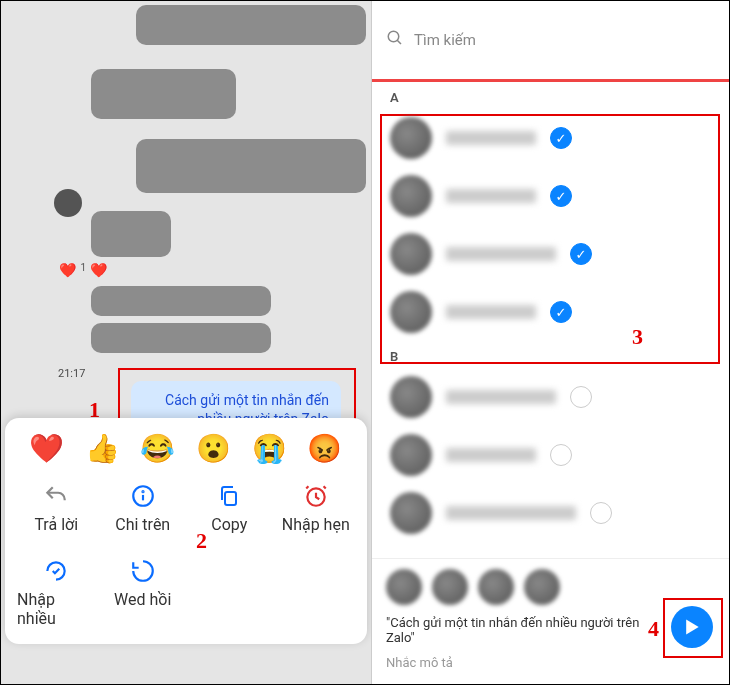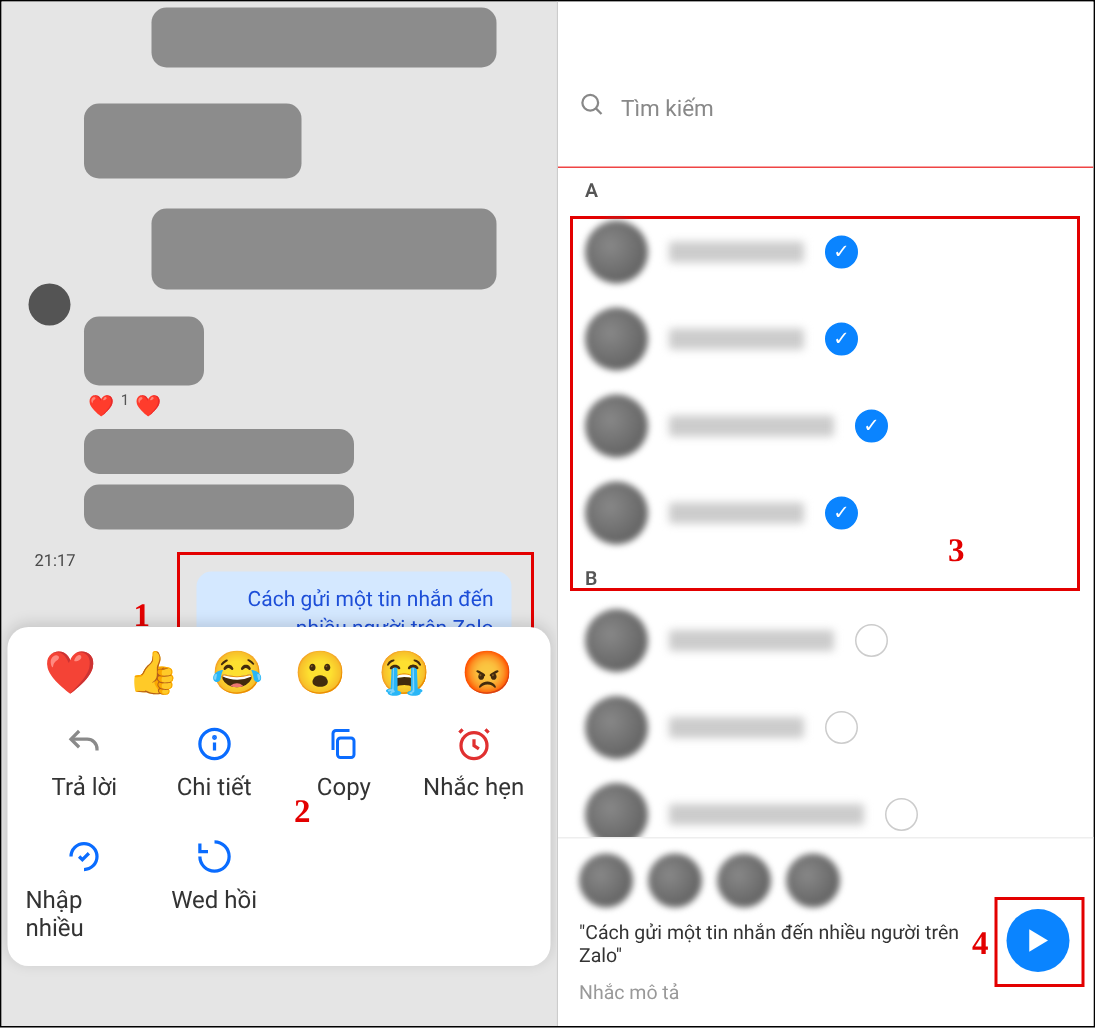--- a/index.html
+++ b/index.html
@@ -2,21 +2,21 @@
 <html><head>
   <meta charset="utf-8">
   <style>
     * { margin: 0; padding: 0; box-sizing: border-box; font-family: -apple-system, BlinkMacSystemFont, "Segoe UI", Roboto, Arial, sans-serif; }
     body { width: 730px; height: 685px; display: flex; border: 1px solid #000; overflow: hidden; position: relative; }
     
     .left-panel { width: 370px; height: 100%; position: relative; background: #e5e5e5; overflow: hidden; }
     .right-panel { flex: 1; height: 100%; background: #fff; position: relative; display: flex; flex-direction: column; border-left: 1px solid #ccc; }
     
     
-    .chat-bg { position: absolute; inset: 0; filter: brightness(0.55); }
+    .chat-bg { position: absolute; inset: 0; filter: brightness(0.55); margin-left: 35px; }
     .chat-bg .bubble { position: absolute; background: #fff; border-radius: 10px; }
     .chat-bg .avatar-sm { position: absolute; width: 28px; height: 28px; border-radius: 50%; background: #999; }
     .chat-bg .ts { position: absolute; font-size: 11px; color: #888; }
     
     .hearts { position: absolute; left: 58px; top: 261px; font-size: 14px; display: flex; gap: 4px; }
     .hearts span { filter: saturate(1.2); }
     
     
     .highlight-box { position: absolute; border: 2px solid #e30000; }
     .annot { position: absolute; color: #e30000; font-weight: bold; font-size: 22px; font-family: "Times New Roman", serif; }
@@ -30,21 +30,21 @@
     
     .sheet { position: absolute; left: 4px; right: 4px; bottom: 40px; background: #fff; border-radius: 14px; padding: 10px 8px 12px; box-shadow: 0 -2px 10px rgba(0,0,0,0.15); }
     .emoji-row { display: flex; justify-content: space-around; padding: 4px 6px 12px; }
     .emoji { font-size: 28px; cursor: pointer; }
     .action-grid { display: grid; grid-template-columns: repeat(4, 1fr); row-gap: 14px; }
     .action { display: flex; flex-direction: column; align-items: center; gap: 4px; cursor: pointer; padding: 4px; }
     .action .ico { width: 30px; height: 30px; display: flex; align-items: center; justify-content: center; }
     .action .lbl { font-size: 16px; color: #333; }
     
     
-    .search-bar { display: flex; align-items: center; gap: 10px; padding: 28px 14px; border-bottom: 1px solid #ef4444; margin-top: 32px; }
+    .search-bar { display: flex; align-items: center; gap: 10px; padding: 28px 14px; border-bottom: 3px solid #ef4444; }
     .search-bar .sicon { color: #888; font-size: 16px; }
     .search-bar input { border: none; outline: none; font-size: 15px; flex: 1; color: #333; }
     .search-bar input::placeholder { color: #888; }
     
     .contact-scroll { flex: 1; overflow: hidden; position: relative; }
     .section-letter { font-size: 13px; font-weight: 600; color: #555; padding: 8px 18px 4px; }
     .contact-row { display: flex; align-items: center; padding: 8px 18px; gap: 14px; }
     .contact-avatar { width: 42px; height: 42px; border-radius: 50%; background: radial-gradient(circle at 40% 40%, #888, #555); filter: blur(2px); flex-shrink: 0; }
     .contact-name { flex: 1; height: 14px; background: #ccc; border-radius: 2px; filter: blur(3px); max-width: 90px; }
     .check { width: 22px; height: 22px; border-radius: 50%; border: 1.5px solid #ccc; flex-shrink: 0; display: flex; align-items: center; justify-content: center; }
@@ -109,40 +109,40 @@
         <span class="lbl">Trả lời</span>
       </div>
       <div class="action">
         <span class="ico">
             <svg width="26" height="26" viewBox="0 0 24 24" fill="none" stroke="#0a6cff" stroke-width="2">
               <circle cx="12" cy="12" r="9"></circle>
               <line x1="12" y1="11" x2="12" y2="16"></line>
               <circle cx="12" cy="8" r="0.5" fill="#0a6cff"></circle>
             </svg>
           </span>
-        <span class="lbl">Chi tiết</span>
+        <span class="lbl">Chi trên</span>
       </div>
       <div class="action">
         <span class="ico">
             <svg width="24" height="24" viewBox="0 0 24 24" fill="none" stroke="#0a6cff" stroke-width="2">
               <rect x="8" y="8" width="11" height="13" rx="2"></rect>
               <path d="M5 16V5a2 2 0 012-2h9"></path>
             </svg>
           </span>
         <span class="lbl">Copy</span>
       </div>
       <div class="action">
         <span class="ico">
             <svg width="26" height="26" viewBox="0 0 24 24" fill="none" stroke="#e03030" stroke-width="2">
               <circle cx="12" cy="13" r="8"></circle>
               <path d="M12 9v4l3 2"></path>
               <path d="M5 3l-2 2M19 3l2 2"></path>
             </svg>
           </span>
-        <span class="lbl">Nhắc hẹn</span>
+        <span class="lbl">Nhập hẹn</span>
       </div>
       <div class="action">
         <span class="ico">
             <svg width="26" height="26" viewBox="0 0 24 24" fill="none" stroke="#0a6cff" stroke-width="2">
               <path d="M4 12a8 8 0 018-8 8 8 0 018 8 8 8 0 01-8 8"></path>
               <path d="M9 12l2 2 4-4"></path>
             </svg>
           </span>
         <span class="lbl">Nhập nhiều</span>
       </div>

